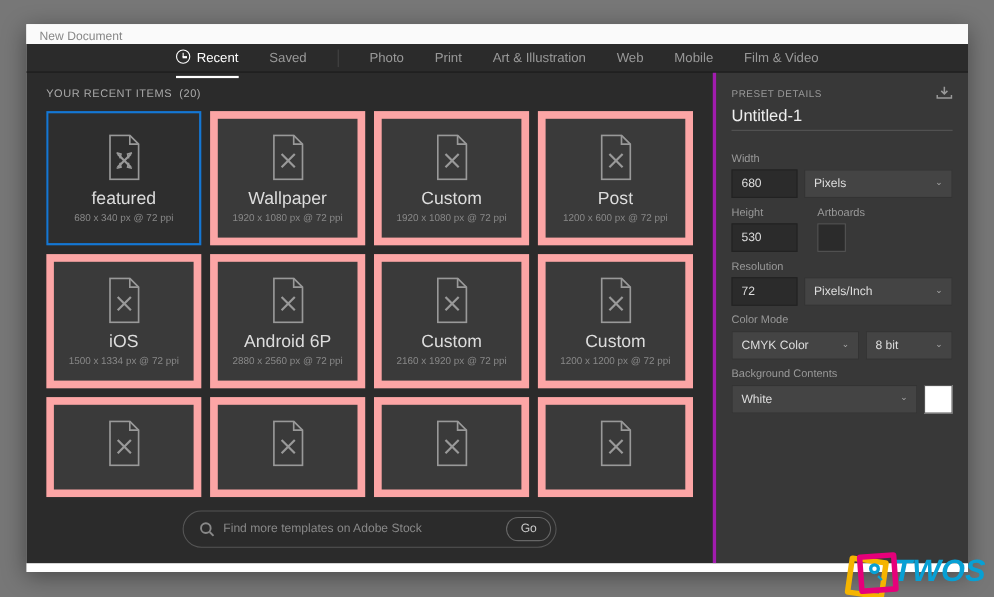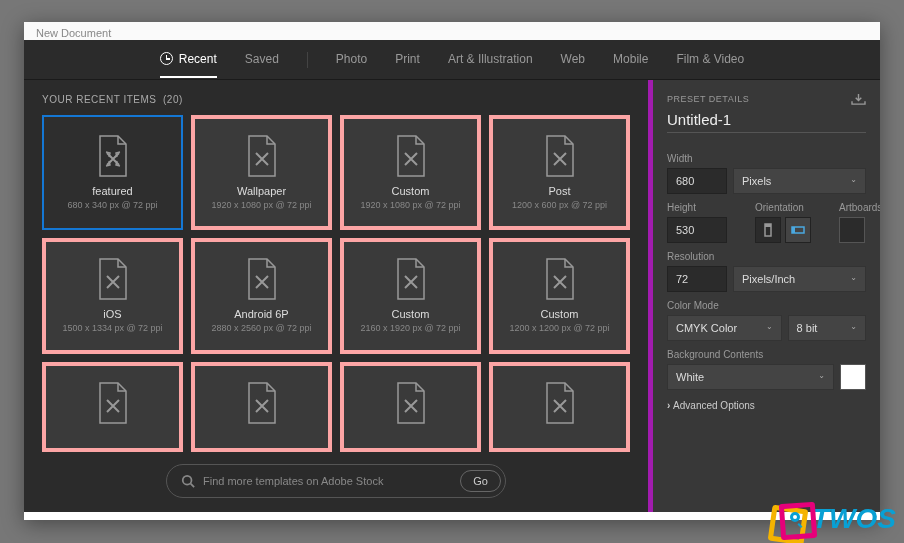--- a/index.html
+++ b/index.html
@@ -1,43 +1,43 @@
 <!DOCTYPE html>
 <html><head>
 <meta charset="utf-8">
 <style>
 *{box-sizing:border-box;margin:0;padding:0;font-family:Segoe UI,Helvetica,Arial,sans-serif}
 body{background:#777;width:904px;height:543px;overflow:hidden;position:relative}
 .window{position:absolute;left:24px;top:22px;width:856px;height:498px;background:#fff;box-shadow:0 4px 20px rgba(0,0,0,.4)}
 .titlebar{height:18px;background:#fafafa;padding:5px 12px;font-size:11px;color:#888}
 .content{background:#2b2b2b;height:472px;display:flex;flex-direction:column}
-.tabs{height:40px;display:flex;align-items:center;justify-content:center;gap:28px;border-bottom:1px solid #1a1a1a}
+.tabs{height:26px;display:flex;align-items:center;justify-content:center;gap:28px;border-bottom:1px solid #1a1a1a}
 .tab{color:#999;font-size:12px;cursor:pointer;display:flex;align-items:center;gap:6px;padding:10px 0;border-bottom:2px solid transparent}
 .tab.active{color:#fff;border-bottom:2px solid #fff}
 .tab .ic{width:13px;height:13px;border:1.5px solid currentColor;border-radius:50%;position:relative}
 .tab .ic::before{content:"";position:absolute;left:5px;top:2px;width:1.5px;height:4px;background:currentColor}
 .tab .ic::after{content:"";position:absolute;left:5px;top:5px;width:4px;height:1.5px;background:currentColor}
 .tabsep{width:1px;height:16px;background:#444}
 .body{flex:1;display:flex;overflow:hidden}
 .left{flex:1;padding:14px 18px;display:flex;flex-direction:column;overflow:hidden}
 .section-head{color:#aaa;font-size:10px;letter-spacing:.5px;margin-bottom:10px}
 .grid{display:grid;grid-template-columns:repeat(4,1fr);gap:8px;flex:1;overflow:hidden}
-.card{background:#3a3a3a;border:4px solid #fca5a5;display:flex;flex-direction:column;align-items:center;justify-content:center;padding:12px 6px;cursor:pointer;min-height:106px}
+.card{background:#3a3a3a;border:7px solid #fca5a5;display:flex;flex-direction:column;align-items:center;justify-content:center;padding:12px 6px;cursor:pointer;min-height:106px}
 .card.selected{border:2px solid #1477d4;background:#2e2e2e}
 .card .fileic{width:34px;height:42px;position:relative;margin-bottom:8px}
 .card .fileic svg{width:100%;height:100%}
-.card .ttl{color:#ddd;font-size:11px;margin-bottom:3px;text-align:center}
+.card .ttl{color:#ddd;font-size:16px;margin-bottom:3px;text-align:center}
 .card .meta{color:#888;font-size:9px;text-align:left}
 .card.short{min-height:78px}
 .searchbar{margin-top:12px;height:34px;border:1px solid #555;border-radius:17px;display:flex;align-items:center;padding:0 4px 0 14px;gap:8px;background:#2b2b2b;align-self:center;width:340px}
 .searchbar .sic{width:14px;height:14px}
 .searchbar .sic svg{width:100%;height:100%;stroke:#888;fill:none;stroke-width:2}
 .searchbar .txt{color:#888;font-size:11px;flex:1}
 .gobtn{color:#ccc;border:1px solid #666;border-radius:13px;font-size:11px;padding:4px 12px;cursor:pointer}
-.right{width:232px;background:#383838;padding:12px 14px;border-left:5px solid #a21caf;overflow:hidden}
+.right{width:232px;background:#383838;padding:12px 14px;border-left:3px solid #a21caf;overflow:hidden}
 .rhead{display:flex;justify-content:space-between;align-items:center;margin-bottom:6px}
 .rlabel{color:#999;font-size:9px;letter-spacing:.5px}
 .dlic{width:15px;height:13px;cursor:pointer}
 .dlic svg{width:100%;height:100%;fill:#999}
 .docname{color:#eee;font-size:15px;border-bottom:1px solid #555;padding-bottom:4px;margin-bottom:20px}
 .flabel{color:#999;font-size:10px;margin-bottom:4px;margin-top:8px}
 .row{display:flex;gap:6px}
 .input{background:#2b2b2b;border:1px solid #222;color:#ddd;font-size:11px;padding:6px 8px;width:60px}
 .dd{background:#444;border:1px solid #333;color:#ddd;font-size:11px;padding:6px 8px;flex:1;display:flex;justify-content:space-between;align-items:flex-start;cursor:pointer}
 .dd .chev{font-size:8px;color:#aaa}
@@ -230,43 +230,26 @@
 
         <div class="flabel">Width</div>
         <div class="row">
           <div class="input">680</div>
           <div class="dd">
               <span>Pixels</span>
               <span class="chev">⌄</span>
             </div>
         </div>
 
-        <div class="row" style="gap:28px;margin-top:8px">
+        <div class="row" style="gap:18px;margin-top:8px">
           <div style="flex:0 0 60px">
             <div class="flabel" style="margin-top:0">Height</div>
             <div class="input">530</div>
           </div>
           <div>
-            <div class="flabel" style="margin-top:0">Orientation</div>
-            <div class="orient">
-              <div class="obox">
-                  <svg viewBox="0 0 14 14">
-                    <rect x="4" y="1" width="6" height="12" fill="none" stroke="#999" stroke-width="1.5"></rect>
-                    <rect x="4" y="1" width="6" height="3" fill="#999"></rect>
-                  </svg>
-                </div>
-              <div class="obox active">
-                  <svg viewBox="0 0 14 14">
-                    <rect x="1" y="4" width="12" height="6" fill="none" stroke="#4aa8e0" stroke-width="1.5"></rect>
-                    <rect x="1" y="4" width="3" height="6" fill="#4aa8e0"></rect>
-                  </svg>
-                </div>
-            </div>
-          </div>
-          <div>
             <div class="flabel" style="margin-top:0">Artboards</div>
             <div class="cbox"></div>
           </div>
         </div>
 
         <div class="flabel">Resolution</div>
         <div class="row">
           <div class="input">72</div>
           <div class="dd">
               <span>Pixels/Inch</span>
@@ -288,21 +271,20 @@
 
         <div class="flabel">Background Contents</div>
         <div class="row">
           <div class="dd">
               <span>White</span>
               <span class="chev">⌄</span>
             </div>
           <div class="swatch"></div>
         </div>
 
-        <div class="adv"><span>Advanced Options</span></div>
       </div>
     </div>
   </div>
 </div>
 
 <div class="twos">
   <span class="o">
       <span class="q"></span>
     </span>
   <span>TWOS</span>

